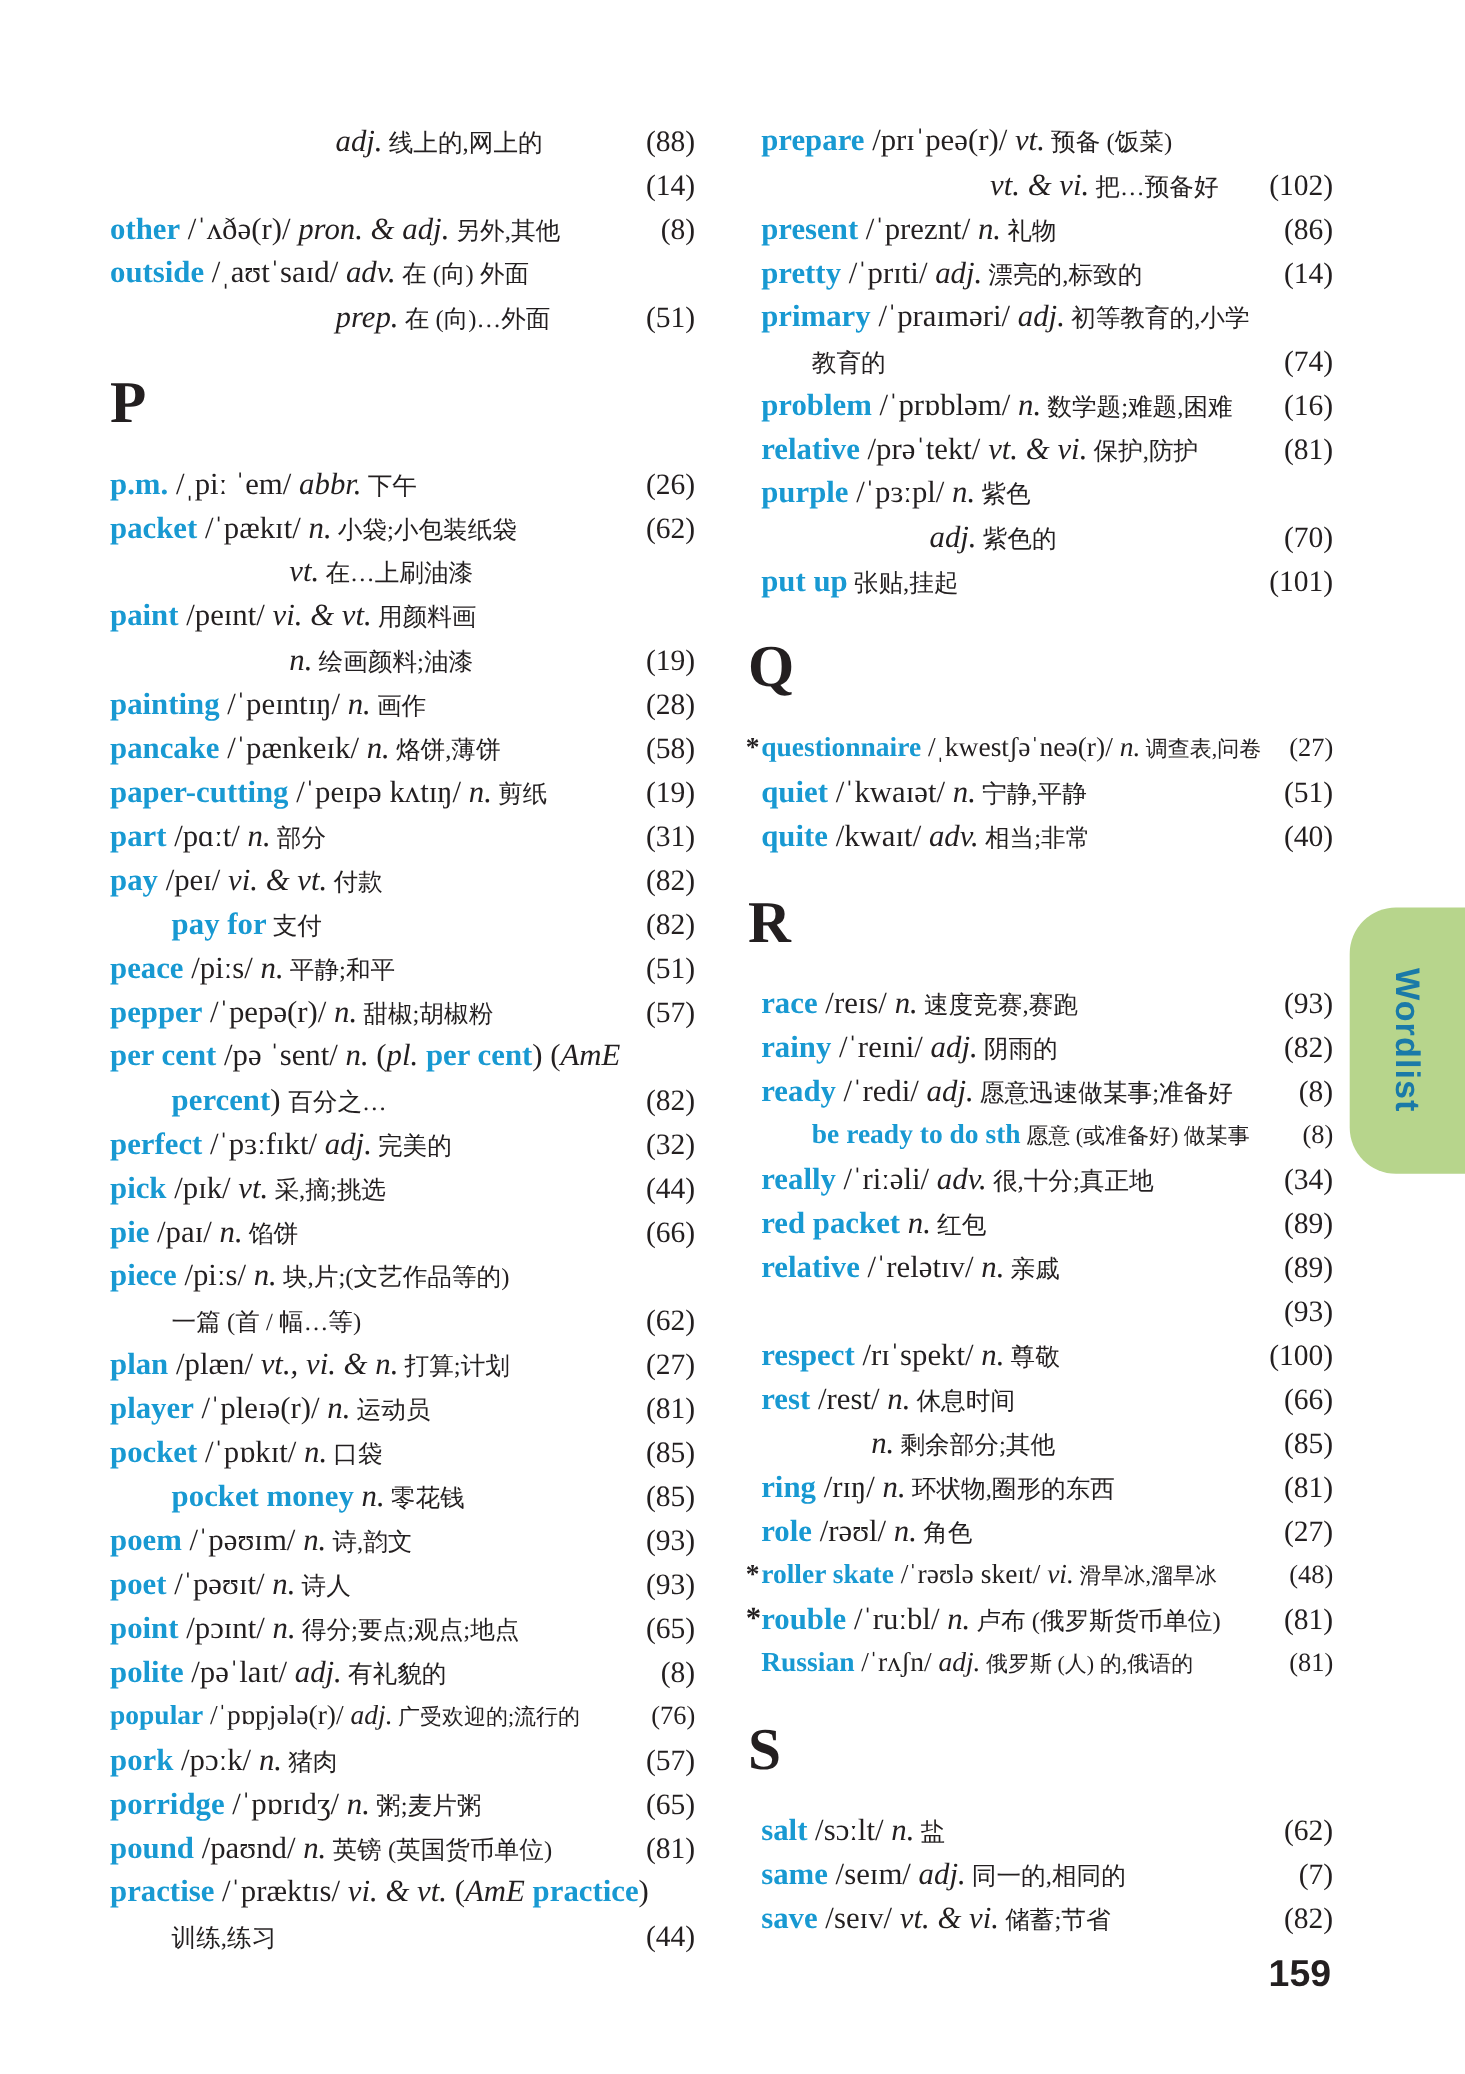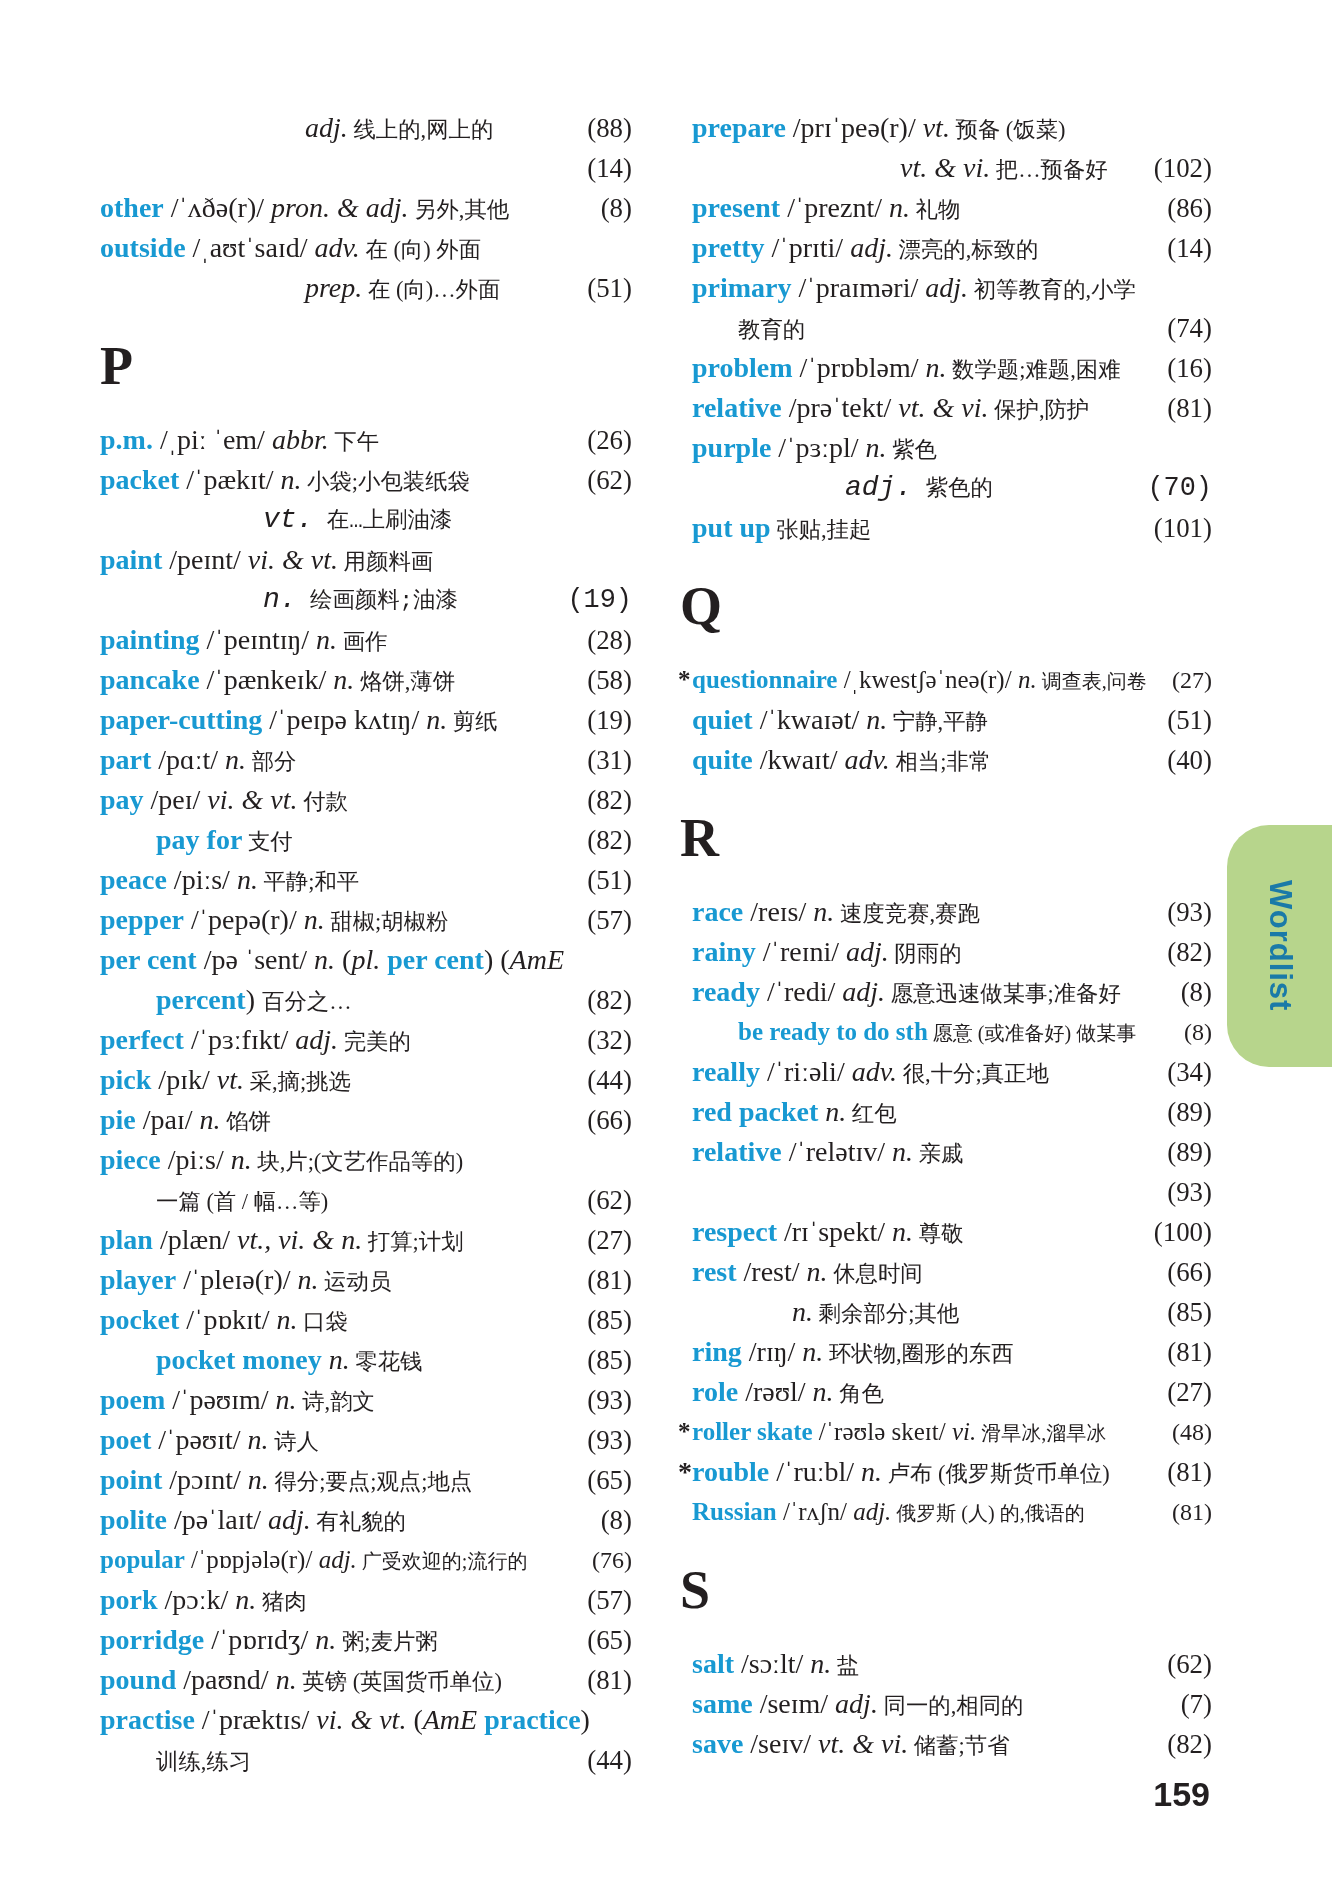--- a/index.html
+++ b/index.html
@@ -19,21 +19,21 @@
   .line.cond{font-size:25px;}
   .txt{display:inline;}
   .hw{color:#1899d2;font-weight:bold;}
   .it{font-style:italic;}
   .zh{font-size:0.80em;}
   .ref{margin-left:auto;padding-left:6px;font-size:0.96em;}
   .star{position:absolute;left:-14px;top:0;color:#231f20;font-weight:bold;}
   #col-right .line .star{left:-2px;}
   .i1{padding-left:56px;}  #col-right .line.i1{padding-left:58px;}
   .i2{padding-left:110px;} #col-right .line.i2{padding-left:112px;justify-content:flex-end;}
-  .i3{padding-left:163px;font-family:Liberation Mono, monospace;} #col-right .line.i3{padding-left:165px;}
+  .i3{padding-left:163px;} #col-right .line.i3{padding-left:165px;}
   .i4{padding-left:205px;}
   .i5{padding-left:218px;} #col-right .line.i5{padding-left:220px;text-align:right;}
   .sec{
     font-size:54px;line-height:56px;font-weight:bold;
     margin-top:30px;margin-bottom:26px;letter-spacing:0;
   }
   #page-num{
     position:absolute;right:122px;top:1775px;width:120px;text-align:right;
     font-family:"Liberation Sans","DejaVu Sans",sans-serif;
     font-weight:bold;font-size:34px;color:#231f20;

